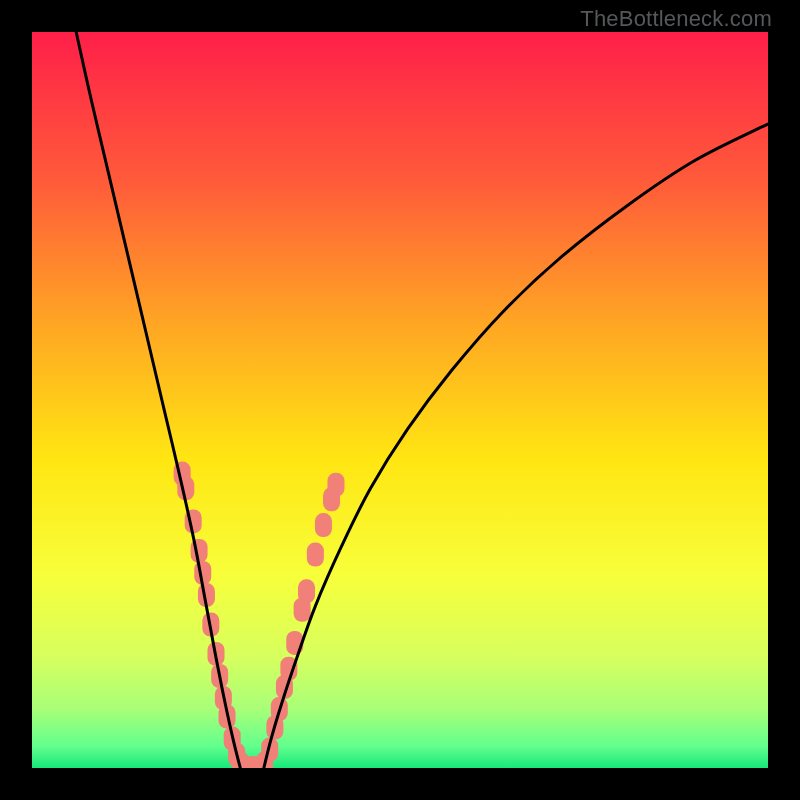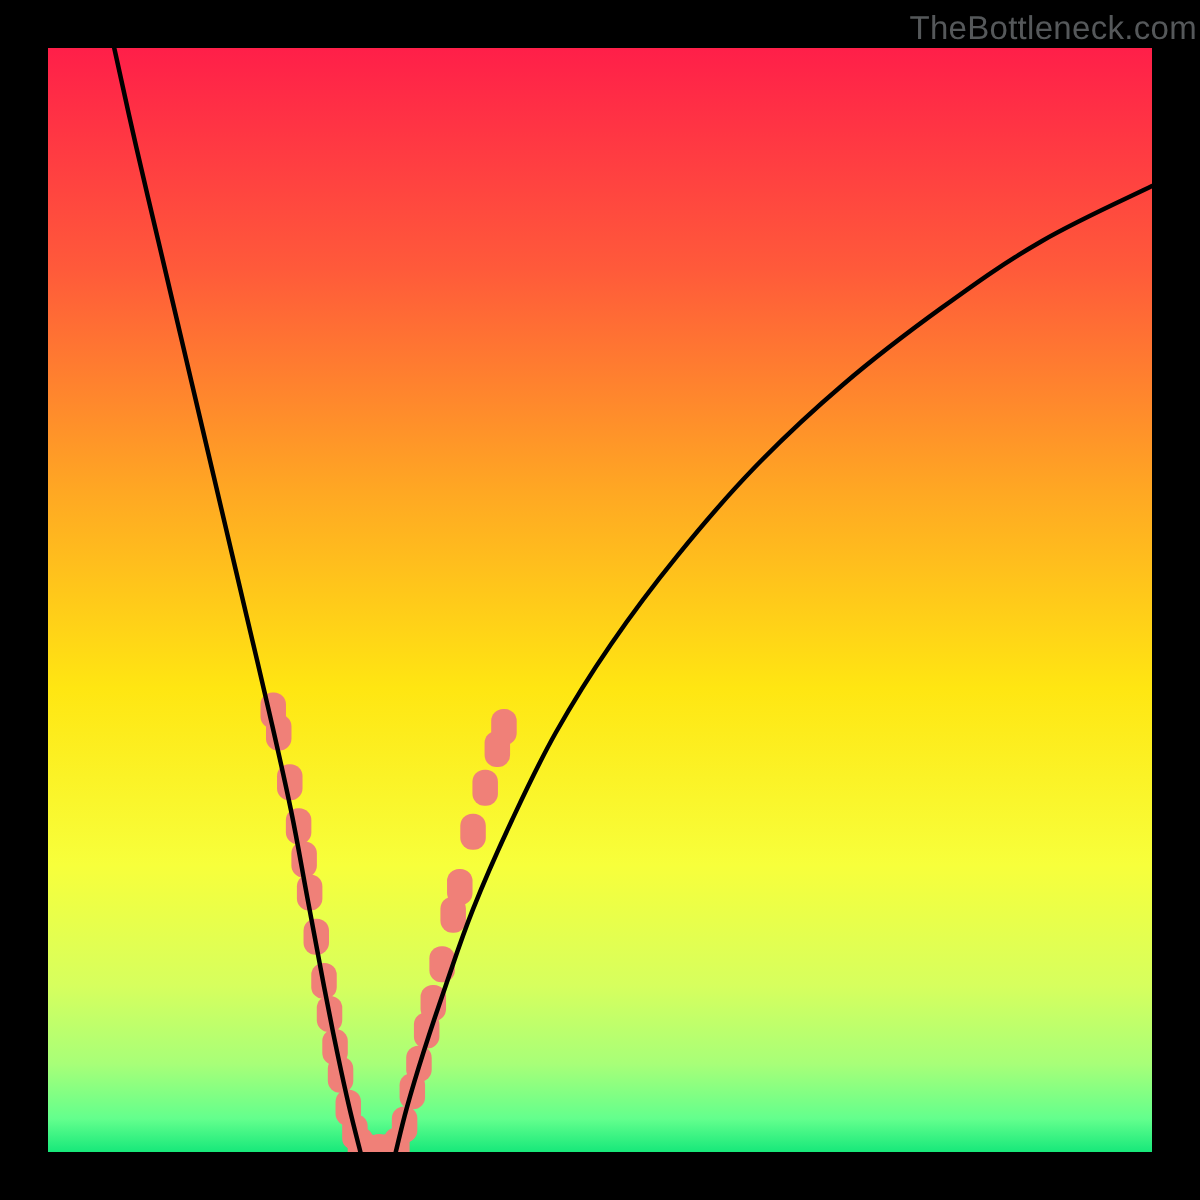--- a/index.html
+++ b/index.html
@@ -18,21 +18,21 @@
     height: 736px;
     overflow: hidden;
   }
   .gradient-bg {
     position: absolute;
     inset: 0;
   }
   .watermark {
     position: absolute;
     top: 6px;
-    right: 2px;
+    right: 28px;
     font-family: Arial, Helvetica, sans-serif;
     font-size: 22px;
     color: #55585a;
     font-weight: 500;
     letter-spacing: 0.2px;
   }
   svg.curves {
     position: absolute;
     inset: 0;
     width: 100%;

